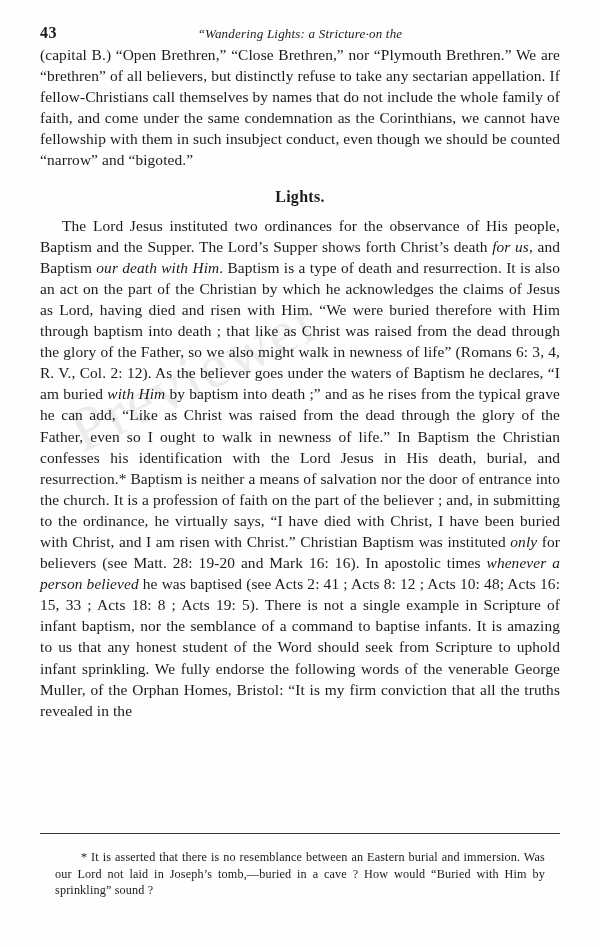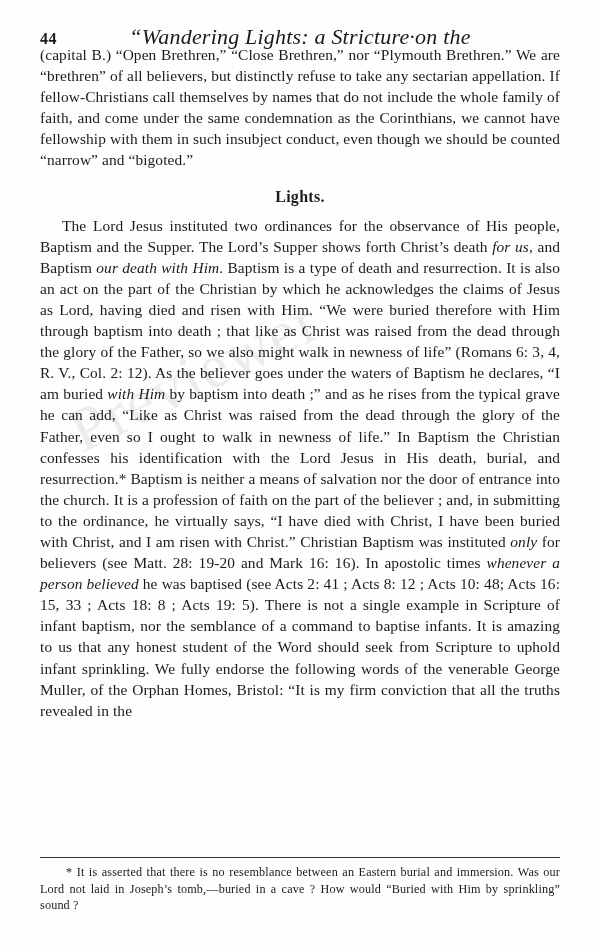--- a/index.html
+++ b/index.html
@@ -38,21 +38,21 @@
     font-family: "Liberation Serif", serif;
     font-size: 16px;
     font-weight: bold;
     letter-spacing: 0.5px;
     width: 50px;
   }
   .head-title {
     flex: 1;
     text-align: center;
     font-style: italic;
-    font-size: 22px;
+    font-size: 13px;
     letter-spacing: 0.2px;
     padding-right: 50px;
   }
 
   
   .textblock {
     position: absolute;
     top: 44px;
     left: 40px;
     width: 520px;
@@ -93,21 +93,21 @@
     border: 0;
     border-top: 1px solid #333;
     margin: 0 0 6px 0;
     width: 520px;
   }
   .footnote {
     font-size: 12.2px;
     line-height: 16.2px;
     text-align: justify;
     letter-spacing: 0.15px;
-    margin: 0;
+    margin: 15px;
   }
   .fn-indent { text-indent: 26px; }
   .star { font-size: 12.2px; }
 
   
   .watermark {
     position: absolute;
     top: 0; left: 0;
     width: 600px; height: 947px;
     pointer-events: none;
@@ -129,21 +129,21 @@
 </head>
 <body>
 
 <div class="page">
 
   <div class="watermark">
     <span>Previewer</span>
   </div>
 
   <div class="running-head">
-    <div class="folio">44</div>
+    <div class="folio">43</div>
     <div class="head-title">“Wandering Lights: a Stricture·on the</div>
   </div>
 
   <div class="textblock">
 
     <p class="para">(capital B.) “Open Brethren,” “Close Brethren,” nor “Plymouth Brethren.”  We are “brethren” of all believers, but distinctly refuse to take any sectarian appellation.  If fellow-Christians call themselves by names that do not include the whole family of faith, and come under the same condemnation as the Corinthians, we cannot have fellowship with them in such insubject conduct, even though we should be counted “narrow” and “bigoted.”</p>
 
     <h2 class="section-head">Lights.</h2>
 
     <p class="para indent"><span>The Lord Jesus instituted two ordinances for the observance of His people, Baptism and the Supper.  The Lord’s Supper shows forth Christ’s death </span><span class="it">for us</span><span>, and Baptism </span><span class="it">our death with Him</span><span>.  Baptism is a type of death and resurrection.  It is also an act on the part of the Christian by which he acknowledges the claims of Jesus as Lord, having died and risen with Him. “We were buried therefore with Him through baptism into death ; that like as Christ was raised from the dead through the glory of the Father, so we also might walk in newness of life” (Romans 6: 3, 4, R. V., Col. 2: 12).  As the believer goes under the waters of Baptism he declares, “I am buried </span><span class="it">with Him</span><span> by baptism into death ;” and as he rises from the typical grave he can add, “Like as Christ was raised from the dead through the glory of the Father, even so I ought to walk in newness of life.” In Baptism the Christian confesses his identification with the Lord Jesus in His death, burial, and resurrection.*  Baptism is neither a means of salvation nor the door of entrance into the church.  It is a profession of faith on the part of the believer ; and, in submitting to the ordinance, he virtually says, “I have died with Christ, I have been buried with Christ, and I am risen with Christ.”  Christian Baptism was instituted </span><span class="it">only</span><span> for believers (see Matt. 28: 19-20 and Mark 16: 16).  In apostolic times </span><span class="it">whenever a person believed</span><span> he was baptised (see Acts 2: 41 ; Acts 8: 12 ; Acts 10: 48; Acts 16: 15, 33 ; Acts 18: 8 ; Acts 19: 5). There is not a single example in Scripture of infant baptism, nor the semblance of a command to baptise infants.  It is amazing to us that any honest student of the Word should seek from Scripture to uphold infant sprinkling.  We fully endorse the following words of the venerable George Muller, of the Orphan Homes, Bristol: “It is my firm conviction that all the truths revealed in the</span></p>

